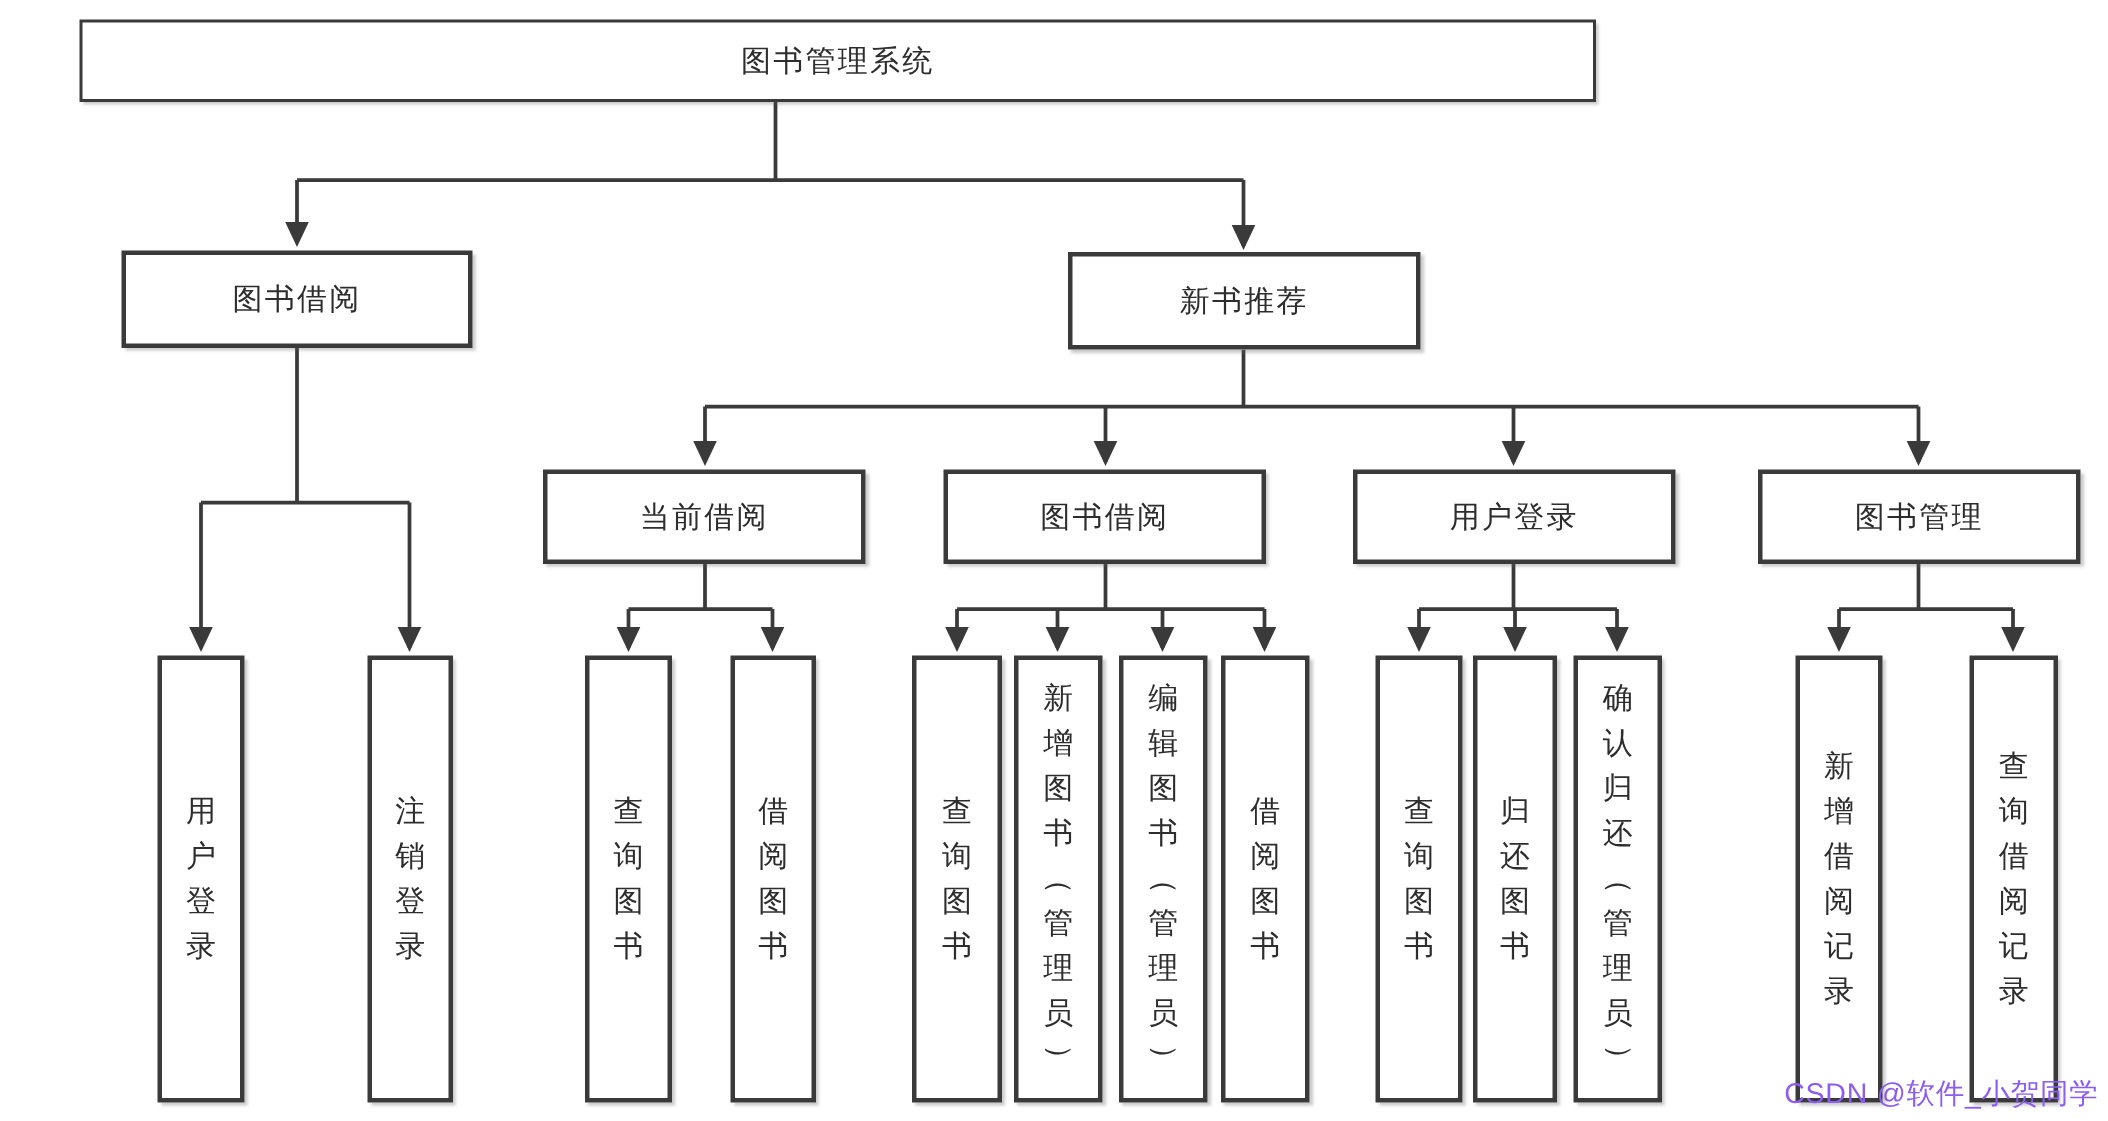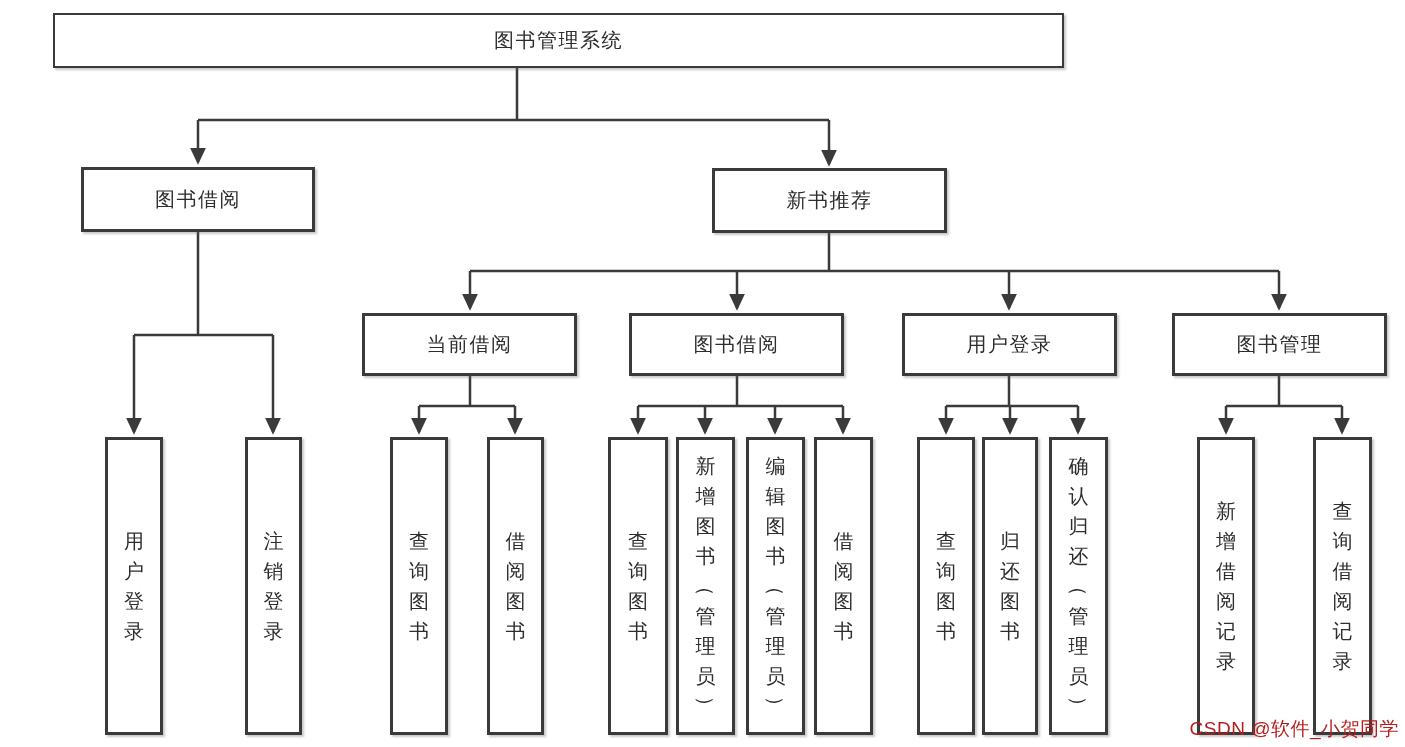--- a/index.html
+++ b/index.html
@@ -14,21 +14,21 @@
     display:flex;align-items:center;justify-content:center;
     color:#2d2d2d;
   }
   .node.h{font-size:20px;letter-spacing:1.5px;}
   .node.root{border-width:2px;margin-left:41px;}
   .node.v{flex-direction:column;}
   .vtext{display:block;}
   .vchar{display:block;width:100%;height:30px;line-height:30px;text-align:center;font-size:20px;}
   .vchar.rot{transform:rotate(90deg);}
   .watermark{
-    position:absolute;top:716px;right:6px;font-size:19px;color:#b91c1c;
+    position:absolute;top:716px;right:6px;font-size:19px;color:#8b5cf6;
     letter-spacing:0.5px;white-space:nowrap;
   }
 </style>
 </head>
 <body>
 
 <div class="stage">
 
   <svg class="wires" width="1405" height="747" viewBox="0 0 1405 747">
     <defs>

